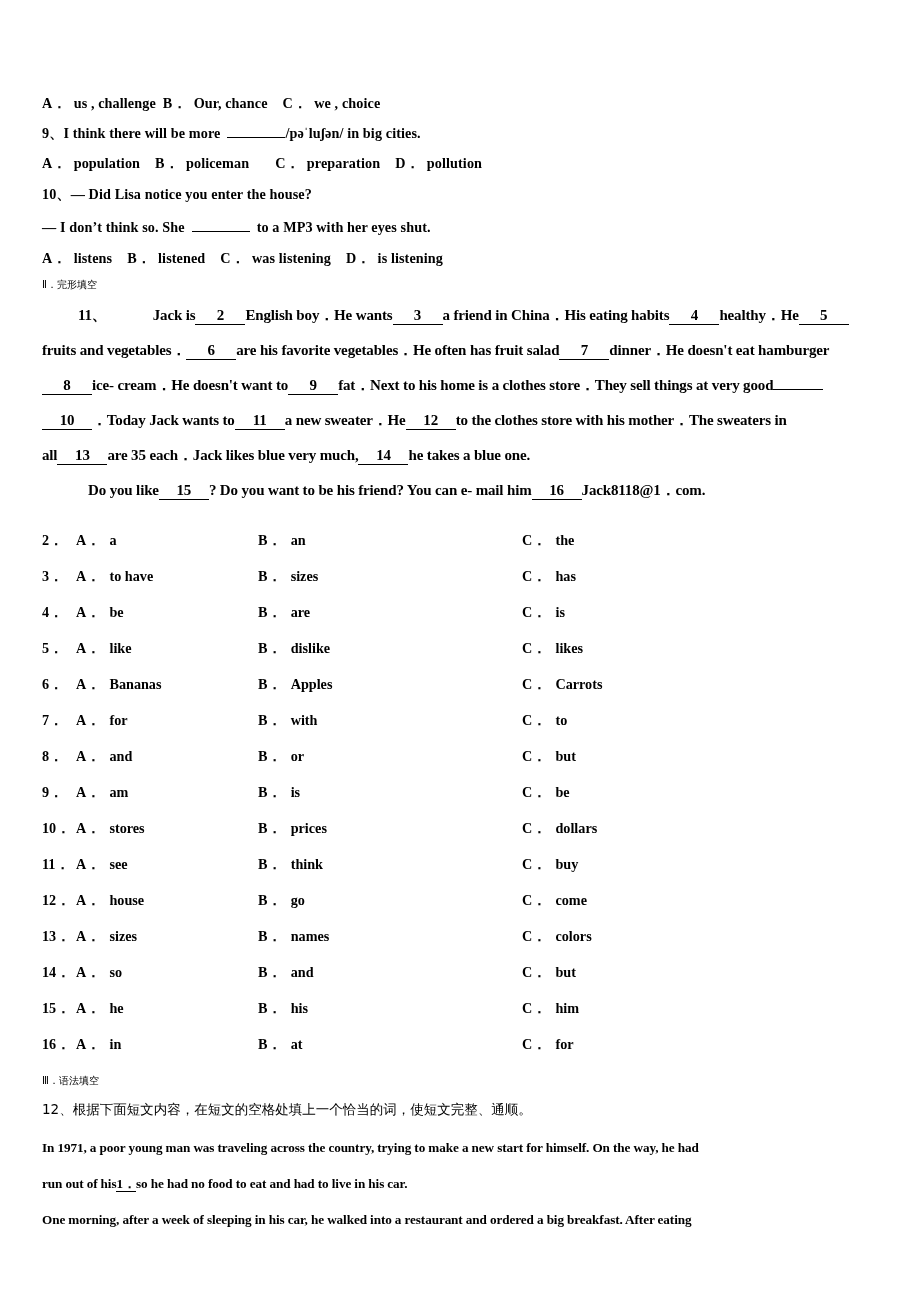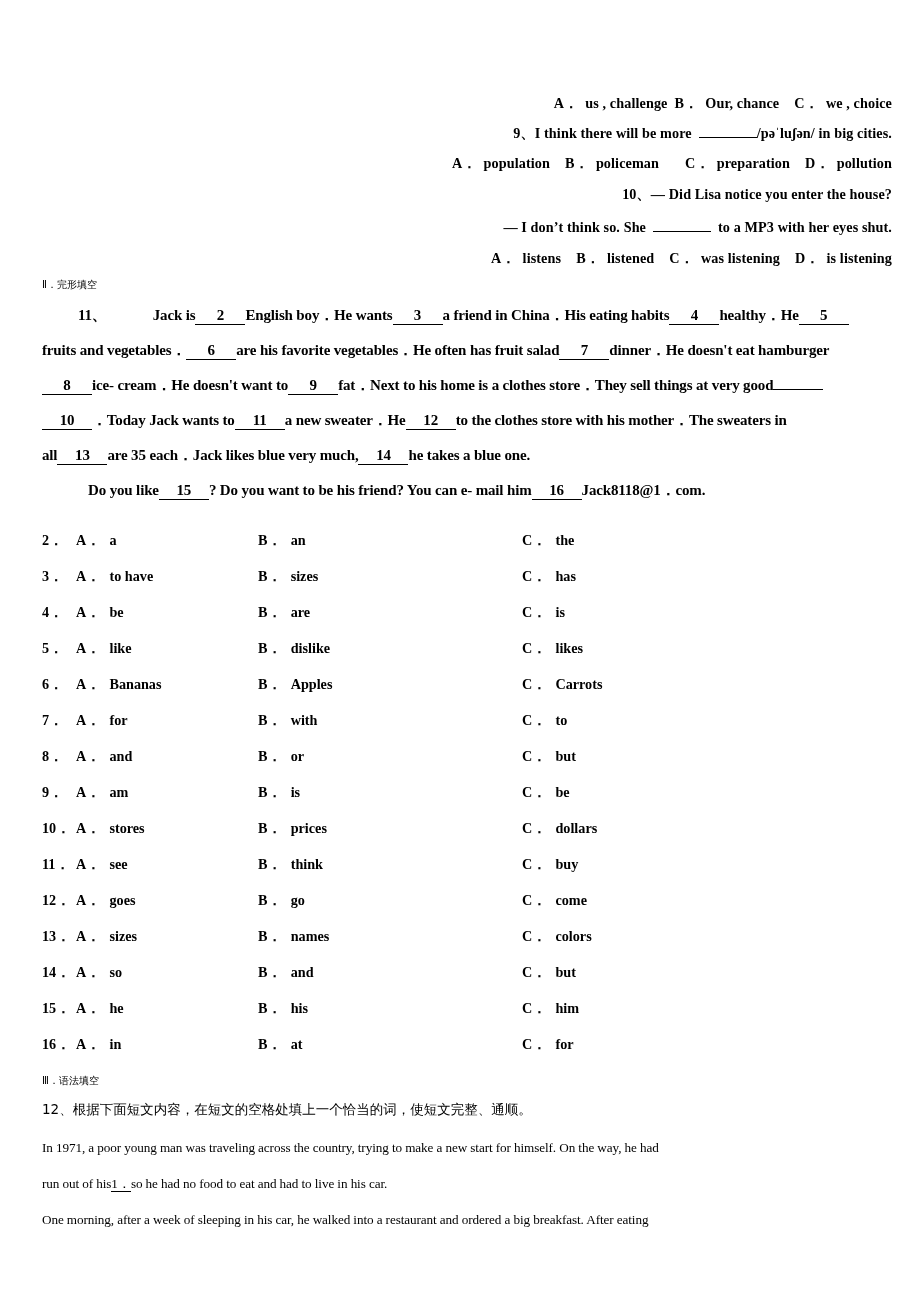--- a/index.html
+++ b/index.html
@@ -23,21 +23,20 @@
     overflow: hidden;
   }
 
   
   .line {
     font-weight: bold;
     font-size: 14.2px;
     line-height: 30px;
     white-space: nowrap;
     letter-spacing: .1px;
-    text-align: right;
   }
 
   .sp-sm { display: inline-block; width: 7px; }
   .sp-md { display: inline-block; width: 15px; }
   .sp-lg { display: inline-block; width: 26px; }
   .sp-xl { display: inline-block; width: 46px; }
 
   
   .blank {
     display: inline-block;
@@ -92,21 +91,21 @@
     align-items: center;
   }
   .opt-num { width: 34px; flex: 0 0 34px; }
   .opt-a   { width: 182px; flex: 0 0 182px; }
   .opt-b   { width: 220px; flex: 0 0 220px; }
   .opt-c   { flex: 1 1 auto; margin-left: 44px; }
   .opt-letter { display: inline-block; margin-right: 9px; }
 
   
   .gram {
-    font-weight: normal;
+    font-weight: bold;
     font-size: 13.2px;
     line-height: 36px;
     white-space: nowrap;
     letter-spacing: -.1px;
   }
 </style>
 </head>
 <body>
 
 <div class="page">
@@ -211,21 +210,21 @@
         <span class="opt-c"><span class="opt-letter">C．</span><span>dollars</span></span>
       </div>
       <div class="opt-row">
         <span class="opt-num">11．</span>
         <span class="opt-a"><span class="opt-letter">A．</span><span>see</span></span>
         <span class="opt-b"><span class="opt-letter">B．</span><span>think</span></span>
         <span class="opt-c"><span class="opt-letter">C．</span><span>buy</span></span>
       </div>
       <div class="opt-row">
         <span class="opt-num">12．</span>
-        <span class="opt-a"><span class="opt-letter">A．</span><span>goes</span></span>
+        <span class="opt-a"><span class="opt-letter">A．</span><span>house</span></span>
         <span class="opt-b"><span class="opt-letter">B．</span><span>go</span></span>
         <span class="opt-c"><span class="opt-letter">C．</span><span>come</span></span>
       </div>
       <div class="opt-row">
         <span class="opt-num">13．</span>
         <span class="opt-a"><span class="opt-letter">A．</span><span>sizes</span></span>
         <span class="opt-b"><span class="opt-letter">B．</span><span>names</span></span>
         <span class="opt-c"><span class="opt-letter">C．</span><span>colors</span></span>
       </div>
       <div class="opt-row">

